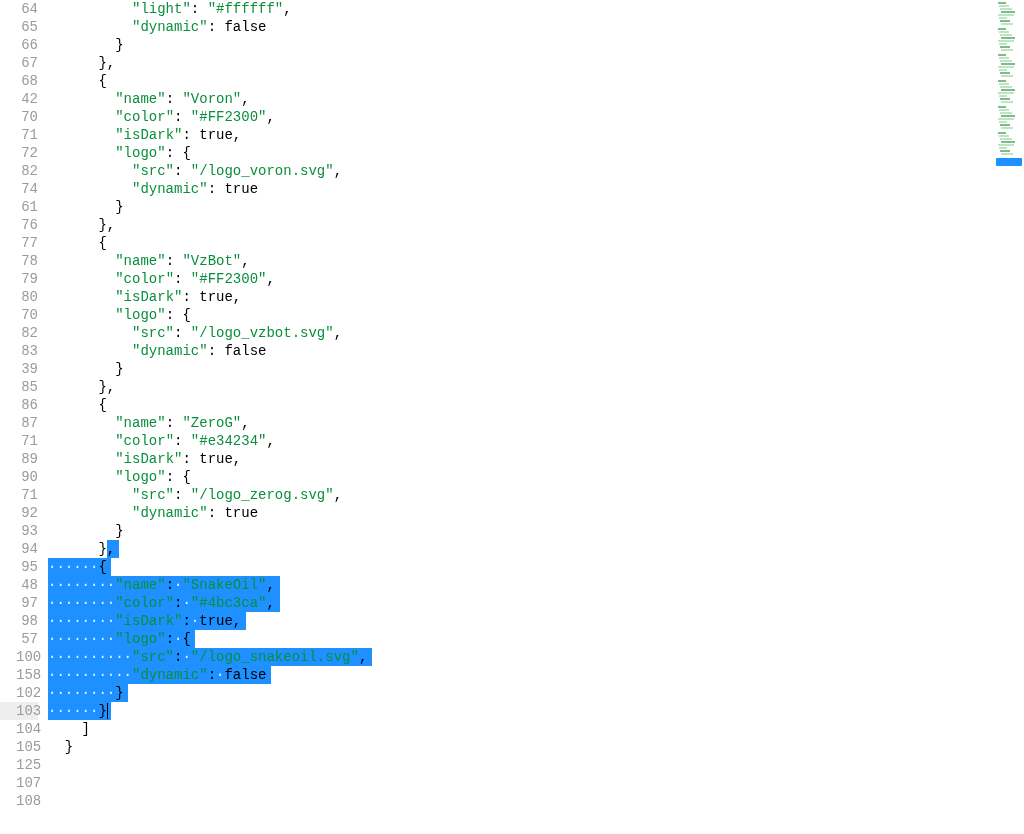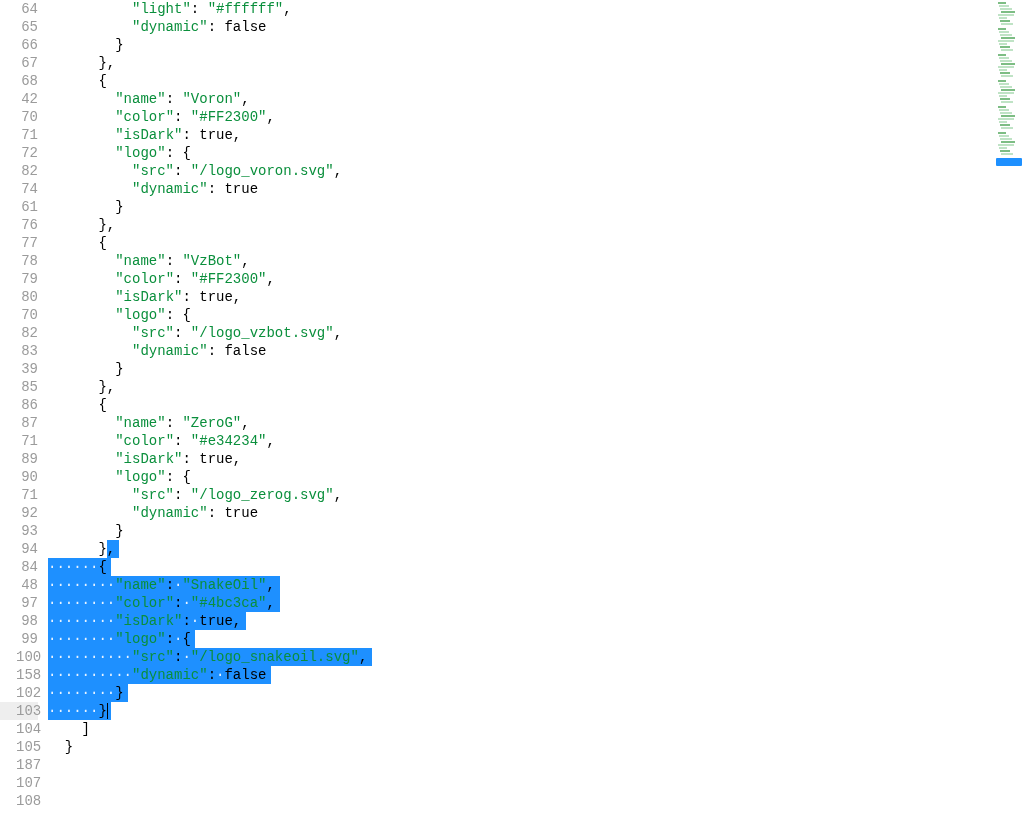--- a/index.html
+++ b/index.html
@@ -108,32 +108,32 @@
       <div class="ln">85</div>
       <div class="ln">86</div>
       <div class="ln">87</div>
       <div class="ln">71</div>
       <div class="ln">89</div>
       <div class="ln">90</div>
       <div class="ln">71</div>
       <div class="ln">92</div>
       <div class="ln">93</div>
       <div class="ln">94</div>
-      <div class="ln">84</div>
+      <div class="ln">95</div>
       <div class="ln">48</div>
       <div class="ln">97</div>
       <div class="ln">98</div>
-      <div class="ln">99</div>
+      <div class="ln">57</div>
       <div class="ln">100</div>
       <div class="ln">158</div>
       <div class="ln">102</div>
       <div class="ln current">103</div>
       <div class="ln">104</div>
       <div class="ln">105</div>
-      <div class="ln">187</div>
+      <div class="ln">125</div>
       <div class="ln">107</div>
       <div class="ln">108</div>
     </div>
   <div class="code" id="code"><div class="line"><span class="txt">          <span class="k">"light"</span><span class="p">: </span><span class="s">"#ffffff"</span><span class="p">,</span></span></div><div class="line"><span class="txt">          <span class="k">"dynamic"</span><span class="p">: </span><span class="b">false</span></span></div><div class="line"><span class="txt">        <span class="p">}</span></span></div><div class="line"><span class="txt">      <span class="p">},</span></span></div><div class="line"><span class="txt">      <span class="p">{</span></span></div><div class="line"><span class="txt">        <span class="k">"name"</span><span class="p">: </span><span class="s">"Voron"</span><span class="p">,</span></span></div><div class="line"><span class="txt">        <span class="k">"color"</span><span class="p">: </span><span class="s">"#FF2300"</span><span class="p">,</span></span></div><div class="line"><span class="txt">        <span class="k">"isDark"</span><span class="p">: </span><span class="b">true</span><span class="p">,</span></span></div><div class="line"><span class="txt">        <span class="k">"logo"</span><span class="p">: {</span></span></div><div class="line"><span class="txt">          <span class="k">"src"</span><span class="p">: </span><span class="s">"/logo_voron.svg"</span><span class="p">,</span></span></div><div class="line"><span class="txt">          <span class="k">"dynamic"</span><span class="p">: </span><span class="b">true</span></span></div><div class="line"><span class="txt">        <span class="p">}</span></span></div><div class="line"><span class="txt">      <span class="p">},</span></span></div><div class="line"><span class="txt">      <span class="p">{</span></span></div><div class="line"><span class="txt">        <span class="k">"name"</span><span class="p">: </span><span class="s">"VzBot"</span><span class="p">,</span></span></div><div class="line"><span class="txt">        <span class="k">"color"</span><span class="p">: </span><span class="s">"#FF2300"</span><span class="p">,</span></span></div><div class="line"><span class="txt">        <span class="k">"isDark"</span><span class="p">: </span><span class="b">true</span><span class="p">,</span></span></div><div class="line"><span class="txt">        <span class="k">"logo"</span><span class="p">: {</span></span></div><div class="line"><span class="txt">          <span class="k">"src"</span><span class="p">: </span><span class="s">"/logo_vzbot.svg"</span><span class="p">,</span></span></div><div class="line"><span class="txt">          <span class="k">"dynamic"</span><span class="p">: </span><span class="b">false</span></span></div><div class="line"><span class="txt">        <span class="p">}</span></span></div><div class="line"><span class="txt">      <span class="p">},</span></span></div><div class="line"><span class="txt">      <span class="p">{</span></span></div><div class="line"><span class="txt">        <span class="k">"name"</span><span class="p">: </span><span class="s">"ZeroG"</span><span class="p">,</span></span></div><div class="line"><span class="txt">        <span class="k">"color"</span><span class="p">: </span><span class="s">"#e34234"</span><span class="p">,</span></span></div><div class="line"><span class="txt">        <span class="k">"isDark"</span><span class="p">: </span><span class="b">true</span><span class="p">,</span></span></div><div class="line"><span class="txt">        <span class="k">"logo"</span><span class="p">: {</span></span></div><div class="line"><span class="txt">          <span class="k">"src"</span><span class="p">: </span><span class="s">"/logo_zerog.svg"</span><span class="p">,</span></span></div><div class="line"><span class="txt">          <span class="k">"dynamic"</span><span class="p">: </span><span class="b">true</span></span></div><div class="line"><span class="txt">        <span class="p">}</span></span></div><div class="line"><div class="sel" style="left: 59.01px; width: 12.43px;"></div><span class="txt sel-text">      <span class="p">}</span><span class="p">,</span></span></div><div class="line"><div class="sel" style="width: 63.01px;"></div><span class="txt sel-text"><span class="ws">······</span><span class="p">{</span></span></div><div class="line"><div class="sel" style="width: 231.61px;"></div><span class="txt sel-text"><span class="ws">········</span><span class="k">"name"</span><span class="p">:</span><span class="ws">·</span><span class="s">"SnakeOil"</span><span class="p">,</span></span></div><div class="line"><div class="sel" style="width: 231.61px;"></div><span class="txt sel-text"><span class="ws">········</span><span class="k">"color"</span><span class="p">:</span><span class="ws">·</span><span class="s">"#4bc3ca"</span><span class="p">,</span></span></div><div class="line"><div class="sel" style="width: 197.89px;"></div><span class="txt sel-text"><span class="ws">········</span><span class="k">"isDark"</span><span class="p">:</span><span class="ws">·</span><span class="b">true</span><span class="p">,</span></span></div><div class="line"><div class="sel" style="width: 147.31px;"></div><span class="txt sel-text"><span class="ws">········</span><span class="k">"logo"</span><span class="p">:</span><span class="ws">·</span><span class="p">{</span></span></div><div class="line"><div class="sel" style="width: 324.34px;"></div><span class="txt sel-text"><span class="ws">··········</span><span class="k">"src"</span><span class="p">:</span><span class="ws">·</span><span class="s">"/logo_snakeoil.svg"</span><span class="p">,</span></span></div><div class="line"><div class="sel" style="width: 223.18px;"></div><span class="txt sel-text"><span class="ws">··········</span><span class="k">"dynamic"</span><span class="p">:</span><span class="ws">·</span><span class="b">false</span></span></div><div class="line"><div class="sel" style="width: 79.87px;"></div><span class="txt sel-text"><span class="ws">········</span><span class="p">}</span></span></div><div class="line"><div class="sel" style="width: 63.01px;"></div><span class="txt sel-text"><span class="ws">······</span><span class="p">}</span><span class="cursor"></span></span></div><div class="line"><span class="txt">    <span class="p">]</span></span></div><div class="line"><span class="txt">  <span class="p">}</span></span></div><div class="line"><span class="txt"></span></div><div class="line"><span class="txt"></span></div><div class="line"><span class="txt"></span></div></div>
 </div>
 
 <div class="minimap" id="minimap">
     <div class="mm-block">
       <div class="mm-row">
         <div class="mm-seg g" style="margin-left: 2px; width: 8px;"></div>

